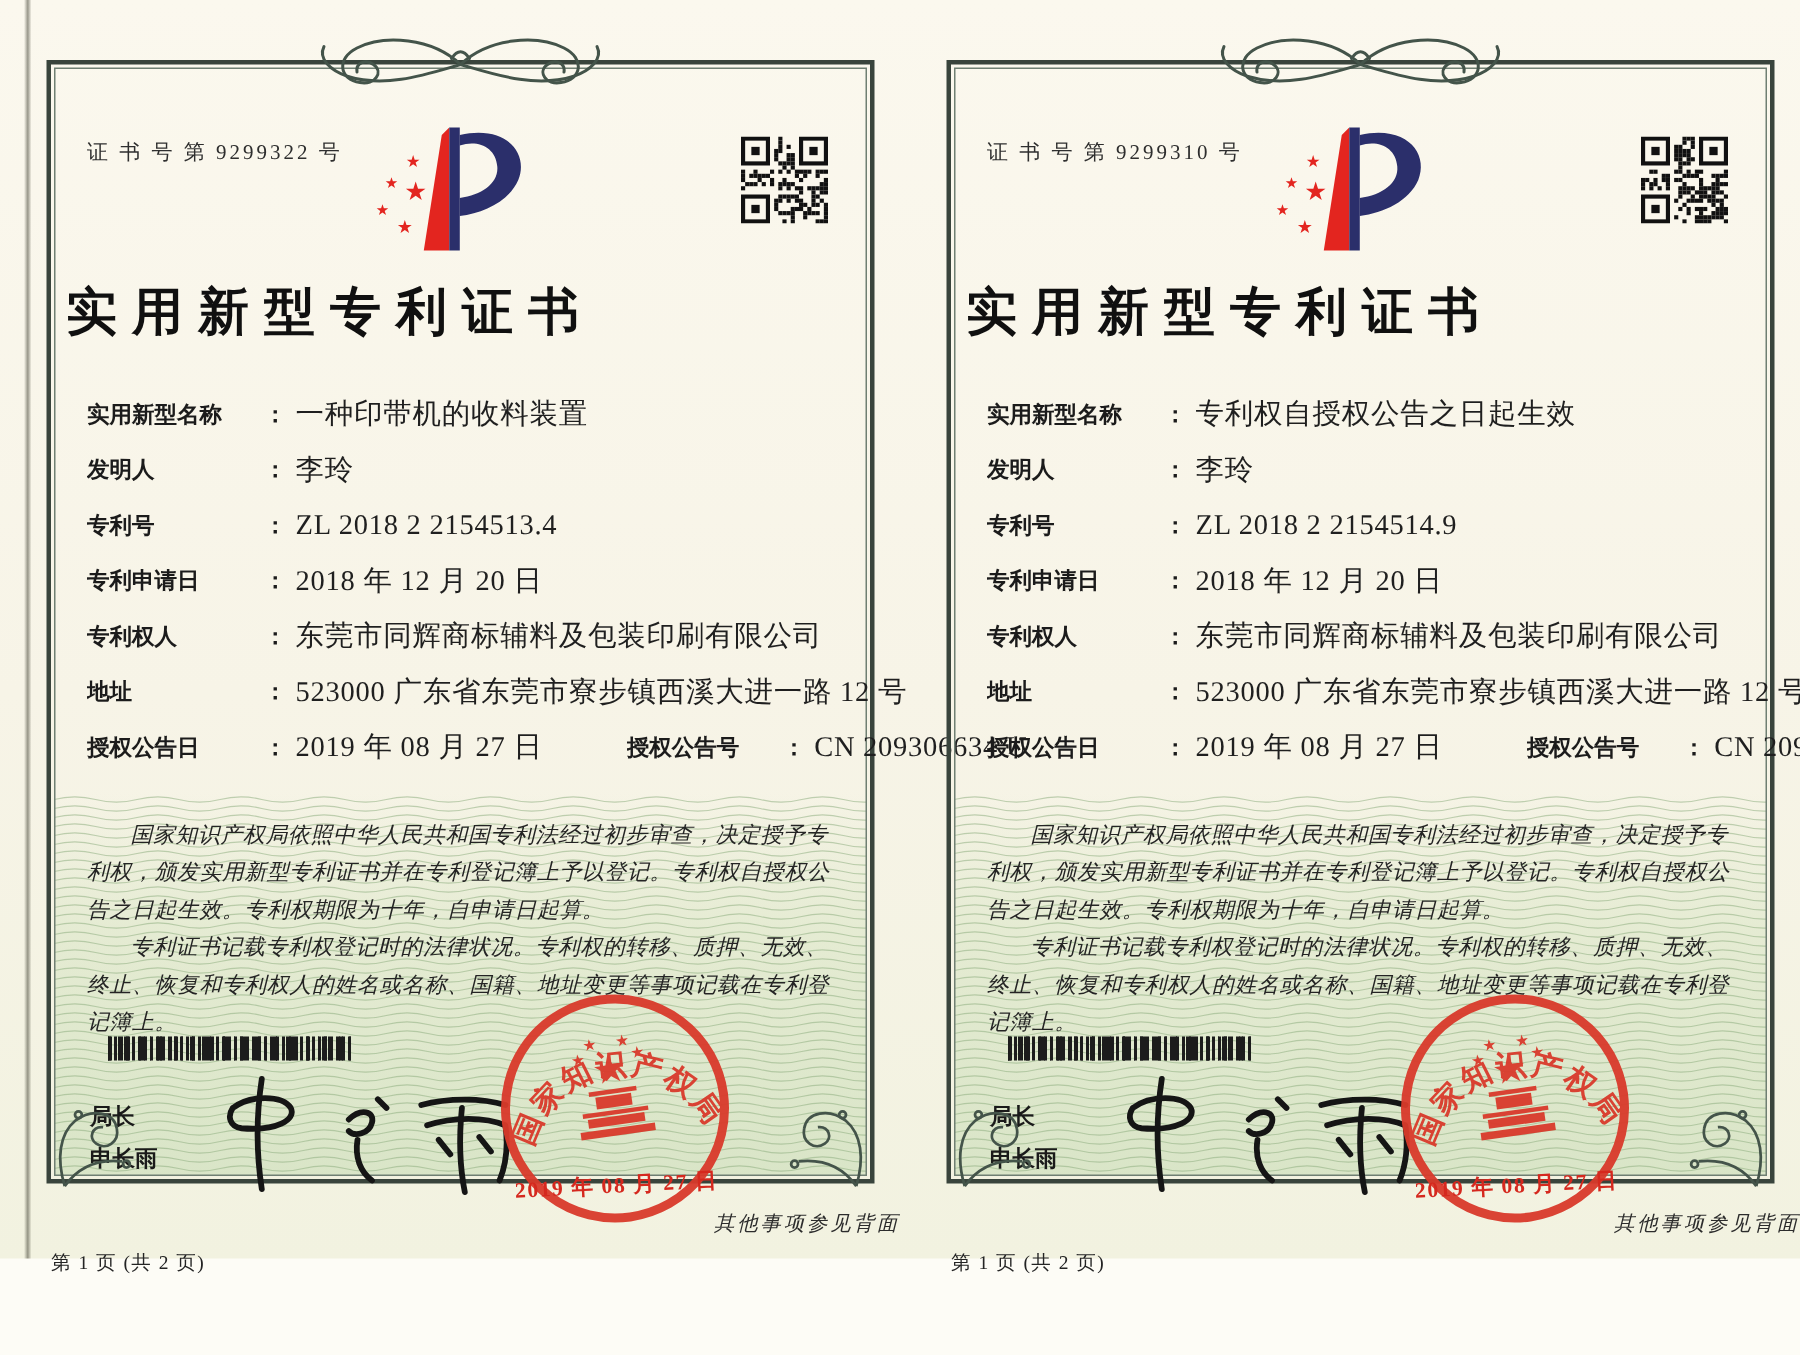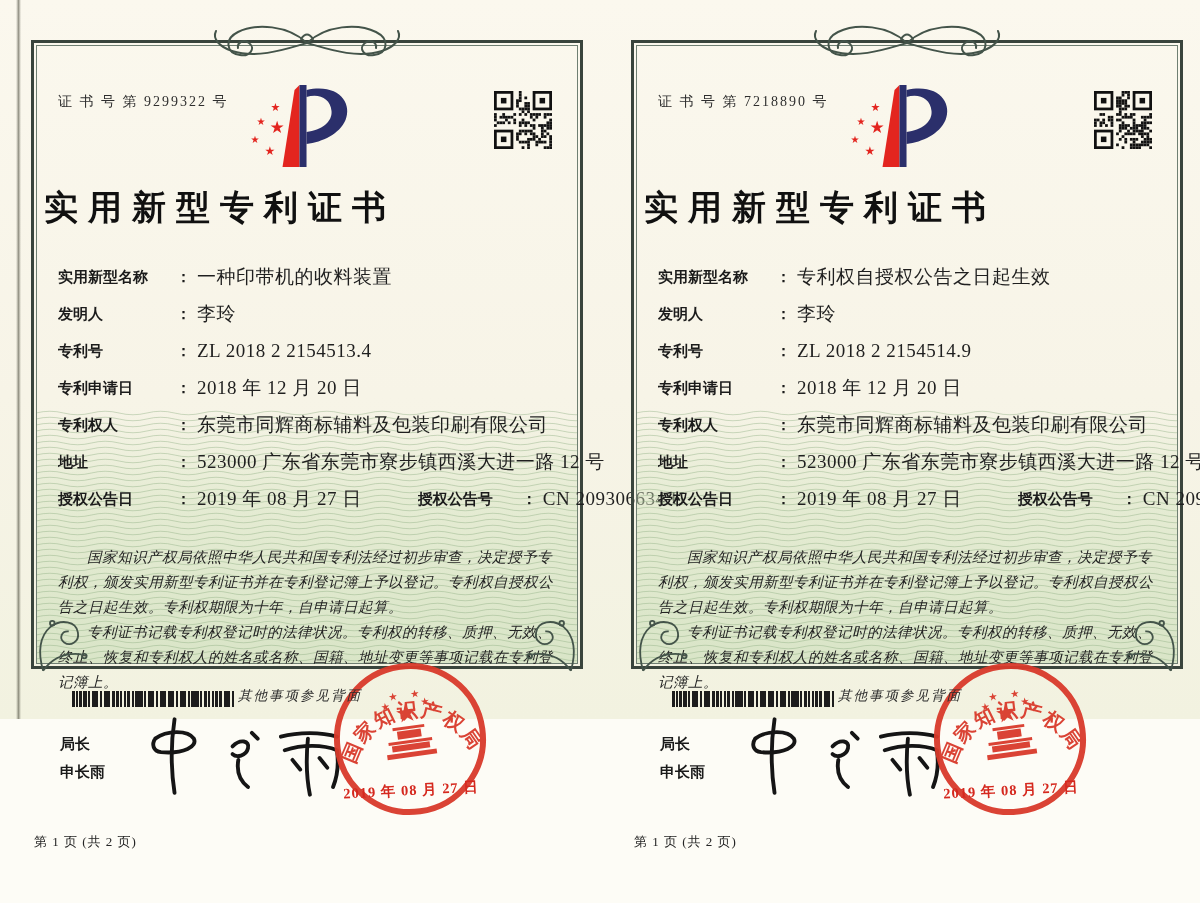--- a/index.html
+++ b/index.html
@@ -1,19 +1,19 @@
 <!DOCTYPE html>
 <html><head>
 <meta charset="utf-8">
 <style>
   * { margin:0; padding:0; box-sizing:border-box; }
   html,body { width:1200px; height:903px; overflow:hidden; }
   body { display:flex; background:#fdfcf6; font-family:"Liberation Serif","DejaVu Serif",serif; }
 
-  .cert { position:relative; width:600px; height:719px; background:linear-gradient(180deg,#fbf8ee 0%,#f7f4e7 55%,#f2f2e0 100%); }
+  .cert { position:relative; width:600px; height:839px; background:linear-gradient(180deg,#fbf8ee 0%,#f7f4e7 55%,#f2f2e0 100%); }
   .cert.left::before { content:""; position:absolute; left:16px; top:0; bottom:0; width:5px; z-index:3;
       background:linear-gradient(90deg,rgba(60,60,45,0),rgba(55,55,40,.5),rgba(60,60,45,0)); }
 
   .frame { position:absolute; left:31px; right:17px; top:40px; bottom:50px; border:3px solid #39443c; z-index:1; }
   .frame::after { content:""; position:absolute; inset:2px; border:1px solid #6f7f72; pointer-events:none; }
 
   .greenarea { position:absolute; left:2px; right:2px; bottom:2px; height:255px; z-index:0;
       background:linear-gradient(180deg,rgba(214,228,199,0) 0%,rgba(210,226,190,.45) 35%,rgba(200,220,182,.6) 100%); }
   .waves { position:absolute; left:2px; right:2px; bottom:2px; height:255px; width:calc(100% - 4px); z-index:0; }
 
@@ -52,21 +52,21 @@
   .signer { position:absolute; left:26px; top:692px; z-index:2;
       font-family:"Liberation Sans","DejaVu Sans",sans-serif; font-weight:600; font-size:15px; color:#1a1a1a; }
   .signer .name { margin-top:9px; }
   .signature { position:absolute; left:98px; top:658px; width:232px; height:112px; z-index:2; }
 
   .seal { position:absolute; left:296px; top:616px; width:160px; height:160px; z-index:2; transform:rotate(-8deg); opacity:.95; }
   .sealdate { position:absolute; left:292px; top:738px; width:170px; text-align:center; z-index:3;
       color:#d5281e; font-weight:700; font-size:14.5px; letter-spacing:1px; transform:rotate(-3deg); }
 
   .pageno { position:absolute; left:0; top:790px; width:100%; z-index:2; font-size:13px; color:#242424; letter-spacing:1px; }
-  .footnote { position:absolute; left:0; bottom:14px; width:100%; text-align:center; z-index:2;
+  .footnote { position:absolute; left:0; bottom:14px; width:100%; text-align:right; z-index:2;
       font-size:13.5px; font-style:italic; color:#2c2c2c; letter-spacing:2px; }
 </style>
 </head>
 <body>
 
 <div class="cert left">
   <div class="frame">
     <div class="greenarea"></div>
     <svg class="waves" viewBox="0 0 548 255" preserveAspectRatio="none">
         <path d="M0 4 q14 -3.5 28 0 t28 0 q14 -3.5 28 0 t28 0 q14 -3.5 28 0 t28 0 q14 -3.5 28 0 t28 0 q14 -3.5 28 0 t28 0 q14 -3.5 28 0 t28 0 q14 -3.5 28 0 t28 0 q14 -3.5 28 0 t28 0 q14 -3.5 28 0 t28 0 q14 -3.5 28 0 t28 0" fill="none" stroke="#8fae82" stroke-width="0.8" opacity="0.55"></path>
@@ -433,21 +433,21 @@
         <path d="M50 36 C38 32 30 24 34 16"></path>
         <g transform="translate(250,0) scale(-1,1)">
           <path d="M125 28 C106 10 74 8 56 17 C42 24 44 38 58 40 C68 42 74 33 67 28 C62 24 55 27 56 33"></path>
           <path d="M125 28 C104 34 76 44 50 36"></path>
           <path d="M50 36 C38 32 30 24 34 16"></path>
         </g>
         <path d="M119 24 C123 18 127 18 131 24"></path>
       </g>
     </svg>
 
-    <div class="certno">证 书 号 第 7218890 号</div>
+    <div class="certno">证 书 号 第 9299310 号</div>
 
     <svg class="logo" viewBox="0 0 124 92">
       <polygon points="52,9 57,4 57,86 40,86" fill="#e3251f"></polygon>
       <rect x="57" y="4" width="7" height="82" fill="#2b2f6b"></rect>
       <path d="M64 9 C96 2 110 22 103 39 C97 53 80 61 64 63 L64 51 C79 49 90 41 89 30 C88 17 76 12 64 16 Z" fill="#2b2f6b"></path>
       <g fill="#e3251f" font-family="'DejaVu Sans',sans-serif">
         <text x="28" y="30" font-size="11">★</text>
         <text x="14" y="44" font-size="10">★</text>
         <text x="27" y="52" font-size="17">★</text>
         <text x="8" y="62" font-size="10">★</text>

